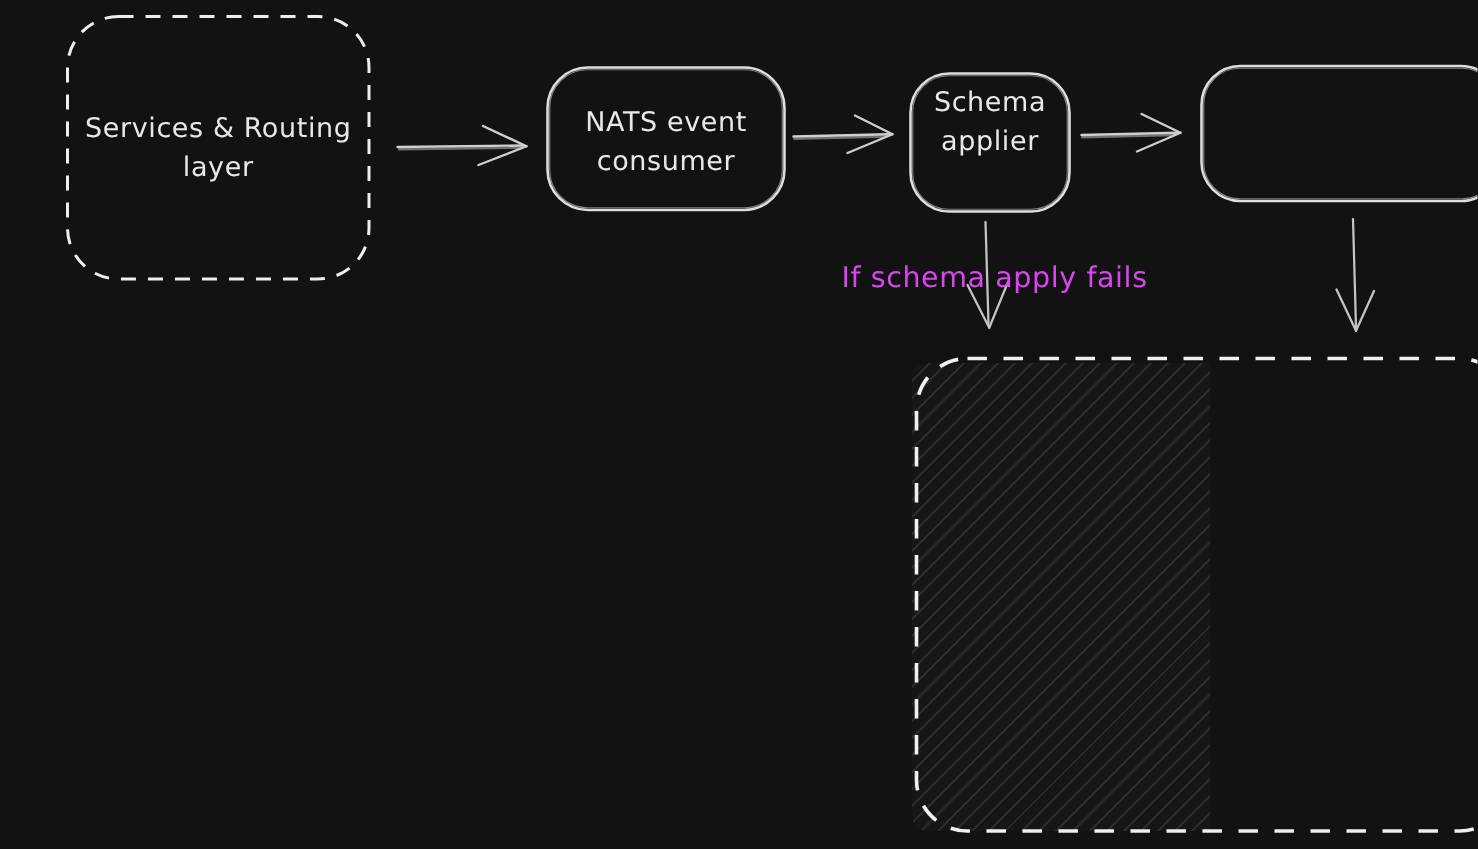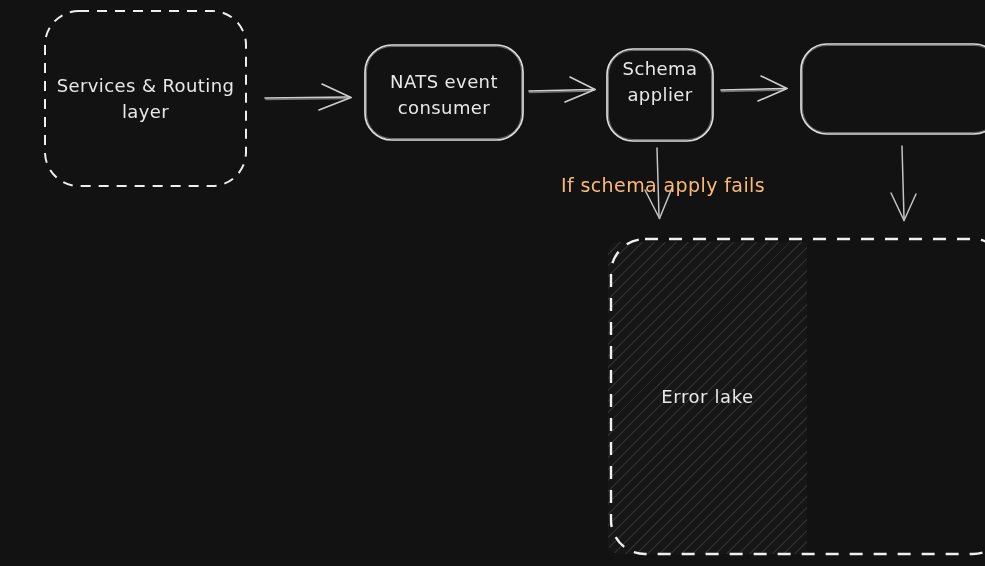--- a/index.html
+++ b/index.html
@@ -34,21 +34,21 @@
     white-space: pre-line;
     pointer-events: none;
   }
   .annotation-label {
     position: absolute;
     left: 505px; top: 171px;
     width: 250px; height: 28px;
     display: flex;
     align-items: center;
     justify-content: center;
-    color: #fdba74;
+    color: #d946ef;
     font-size: 19px;
     letter-spacing: 0.4px;
     pointer-events: none;
   }
   .hatch-fill {
     position: absolute;
     left: 575px; top: 242px;
     width: 199px; height: 312px;
     border-radius: 10px 0 0 10px;
     background-color: rgba(255,255,255,0.02);
@@ -147,16 +147,15 @@
 
   <div class="node-label" style="left:332px; top:45px; width:158px; height:100px;">NATS event
 consumer</div>
 
   <div class="node-label" style="left:574px; top:49px; width:106px; height:66px;">Schema
 applier</div>
 
 
   <div class="annotation-label">If schema apply fails</div>
 
-  <div class="lake-label error">Error lake</div>
 
 
 </div>
 
 </body></html>

